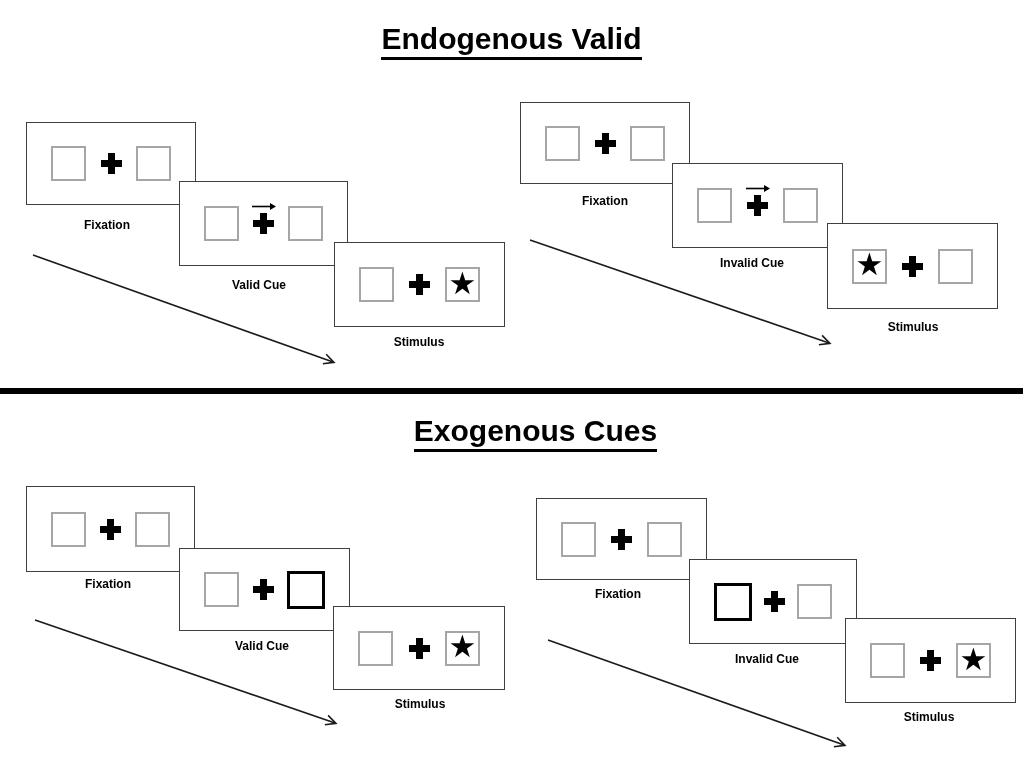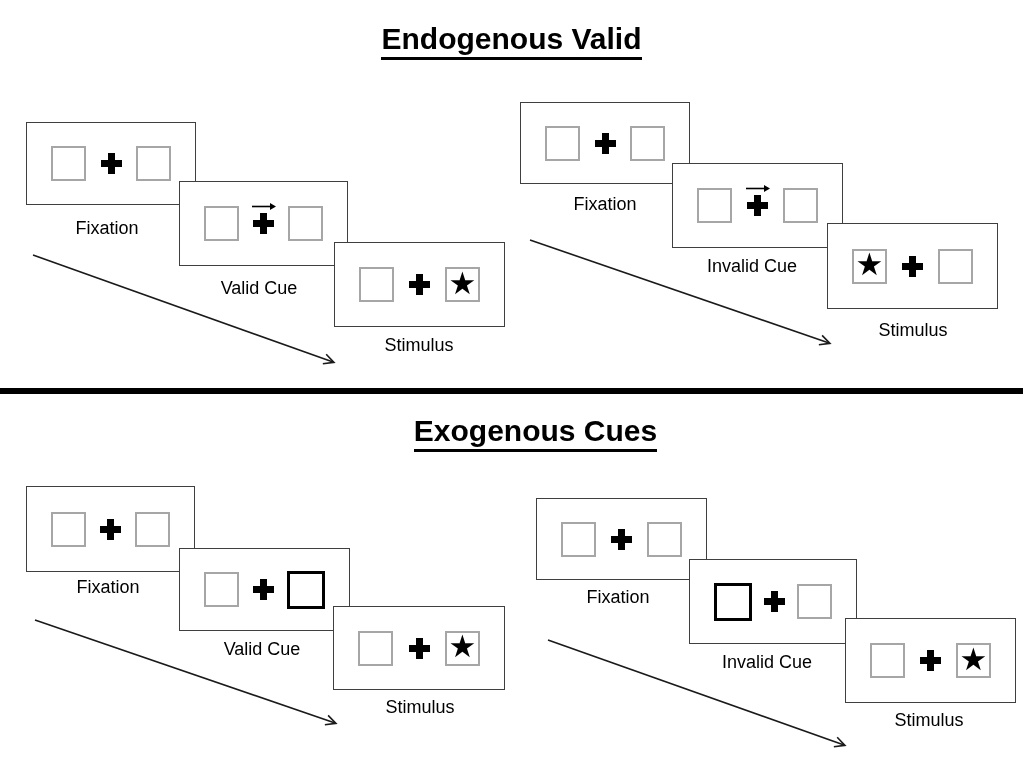--- a/index.html
+++ b/index.html
@@ -109,22 +109,22 @@
   }
   .cue-arrow {
     position: absolute;
     bottom: calc(100% + 2px);
     left: -2px;
   }
   .plabel {
     position: absolute;
     transform: translateX(-50%);
     white-space: nowrap;
-    font-size: 18px;
-    font-weight: normal;
+    font-size: 12px;
+    font-weight: bold;
     line-height: 1.1;
     z-index: 3;
   }
 </style>
 </head>
 <body>
 
 <div class="canvas">
 
   <svg class="arrows-layer" width="1023" height="767" viewBox="0 0 1023 767">

